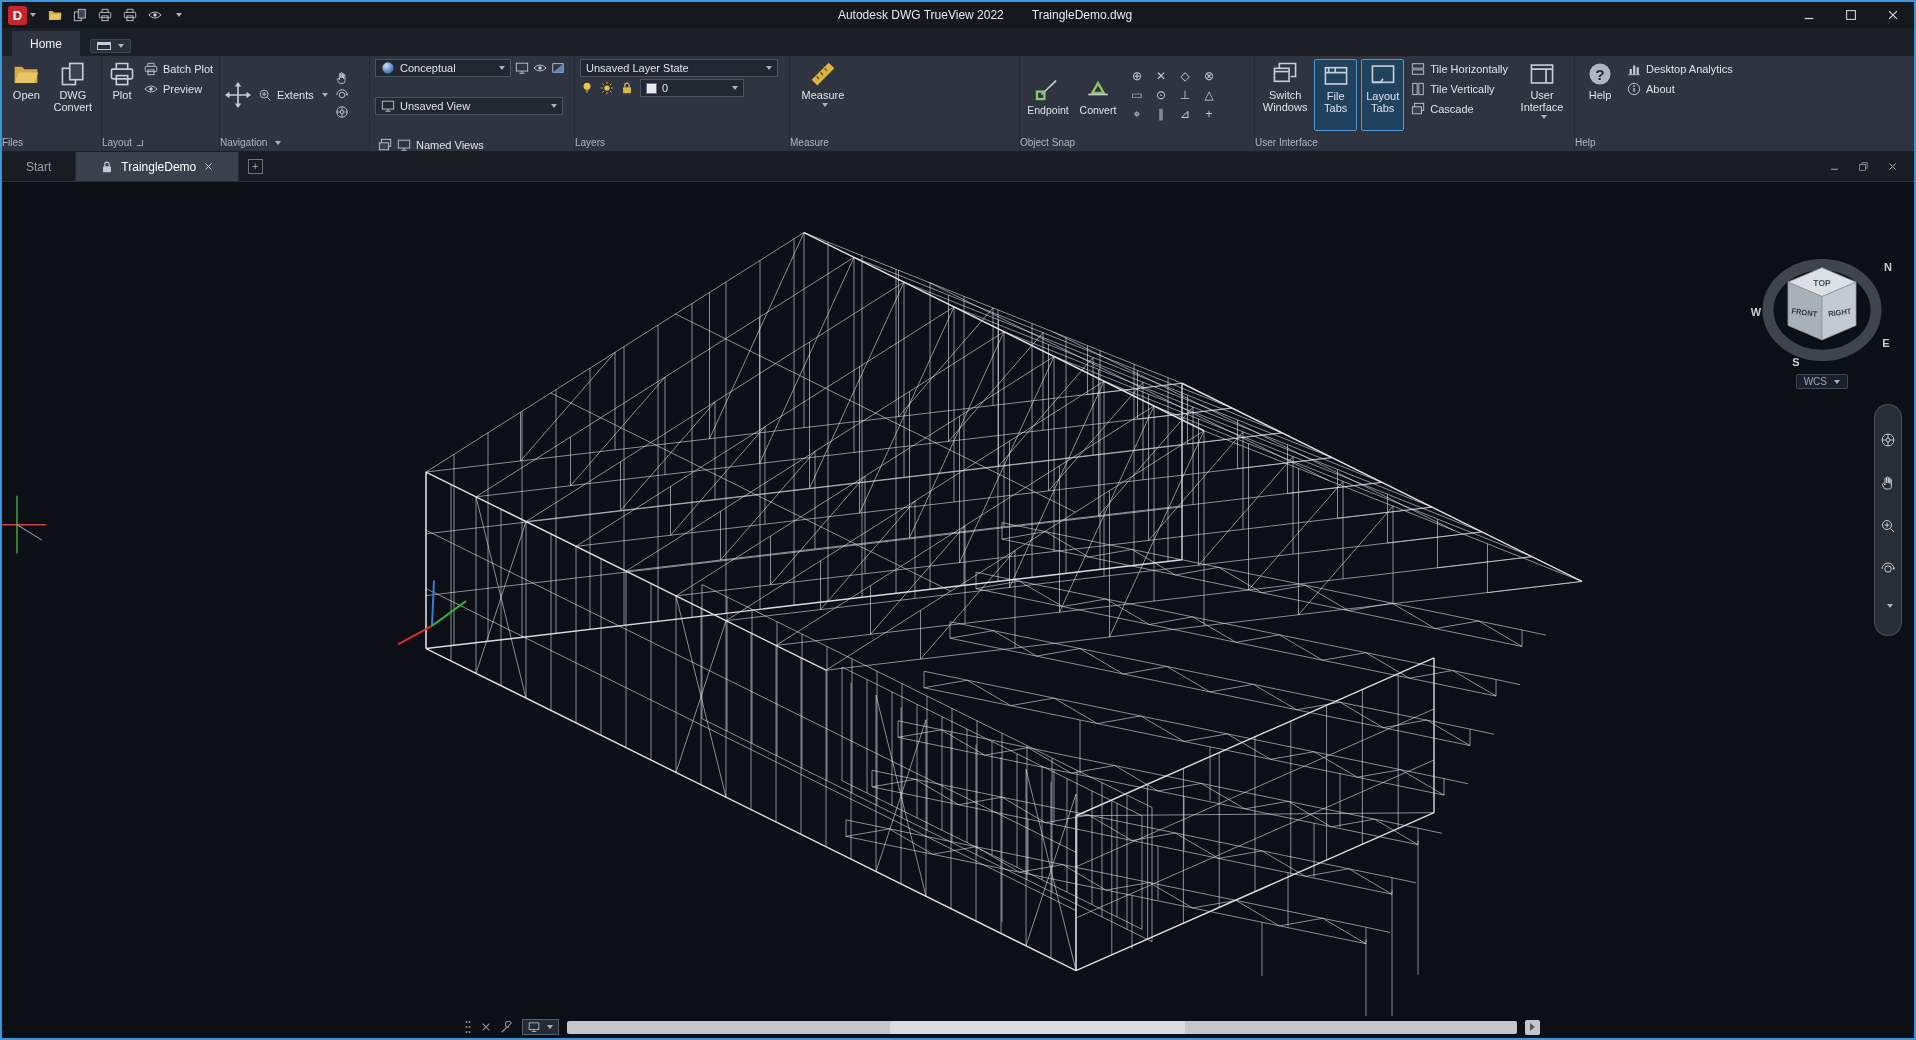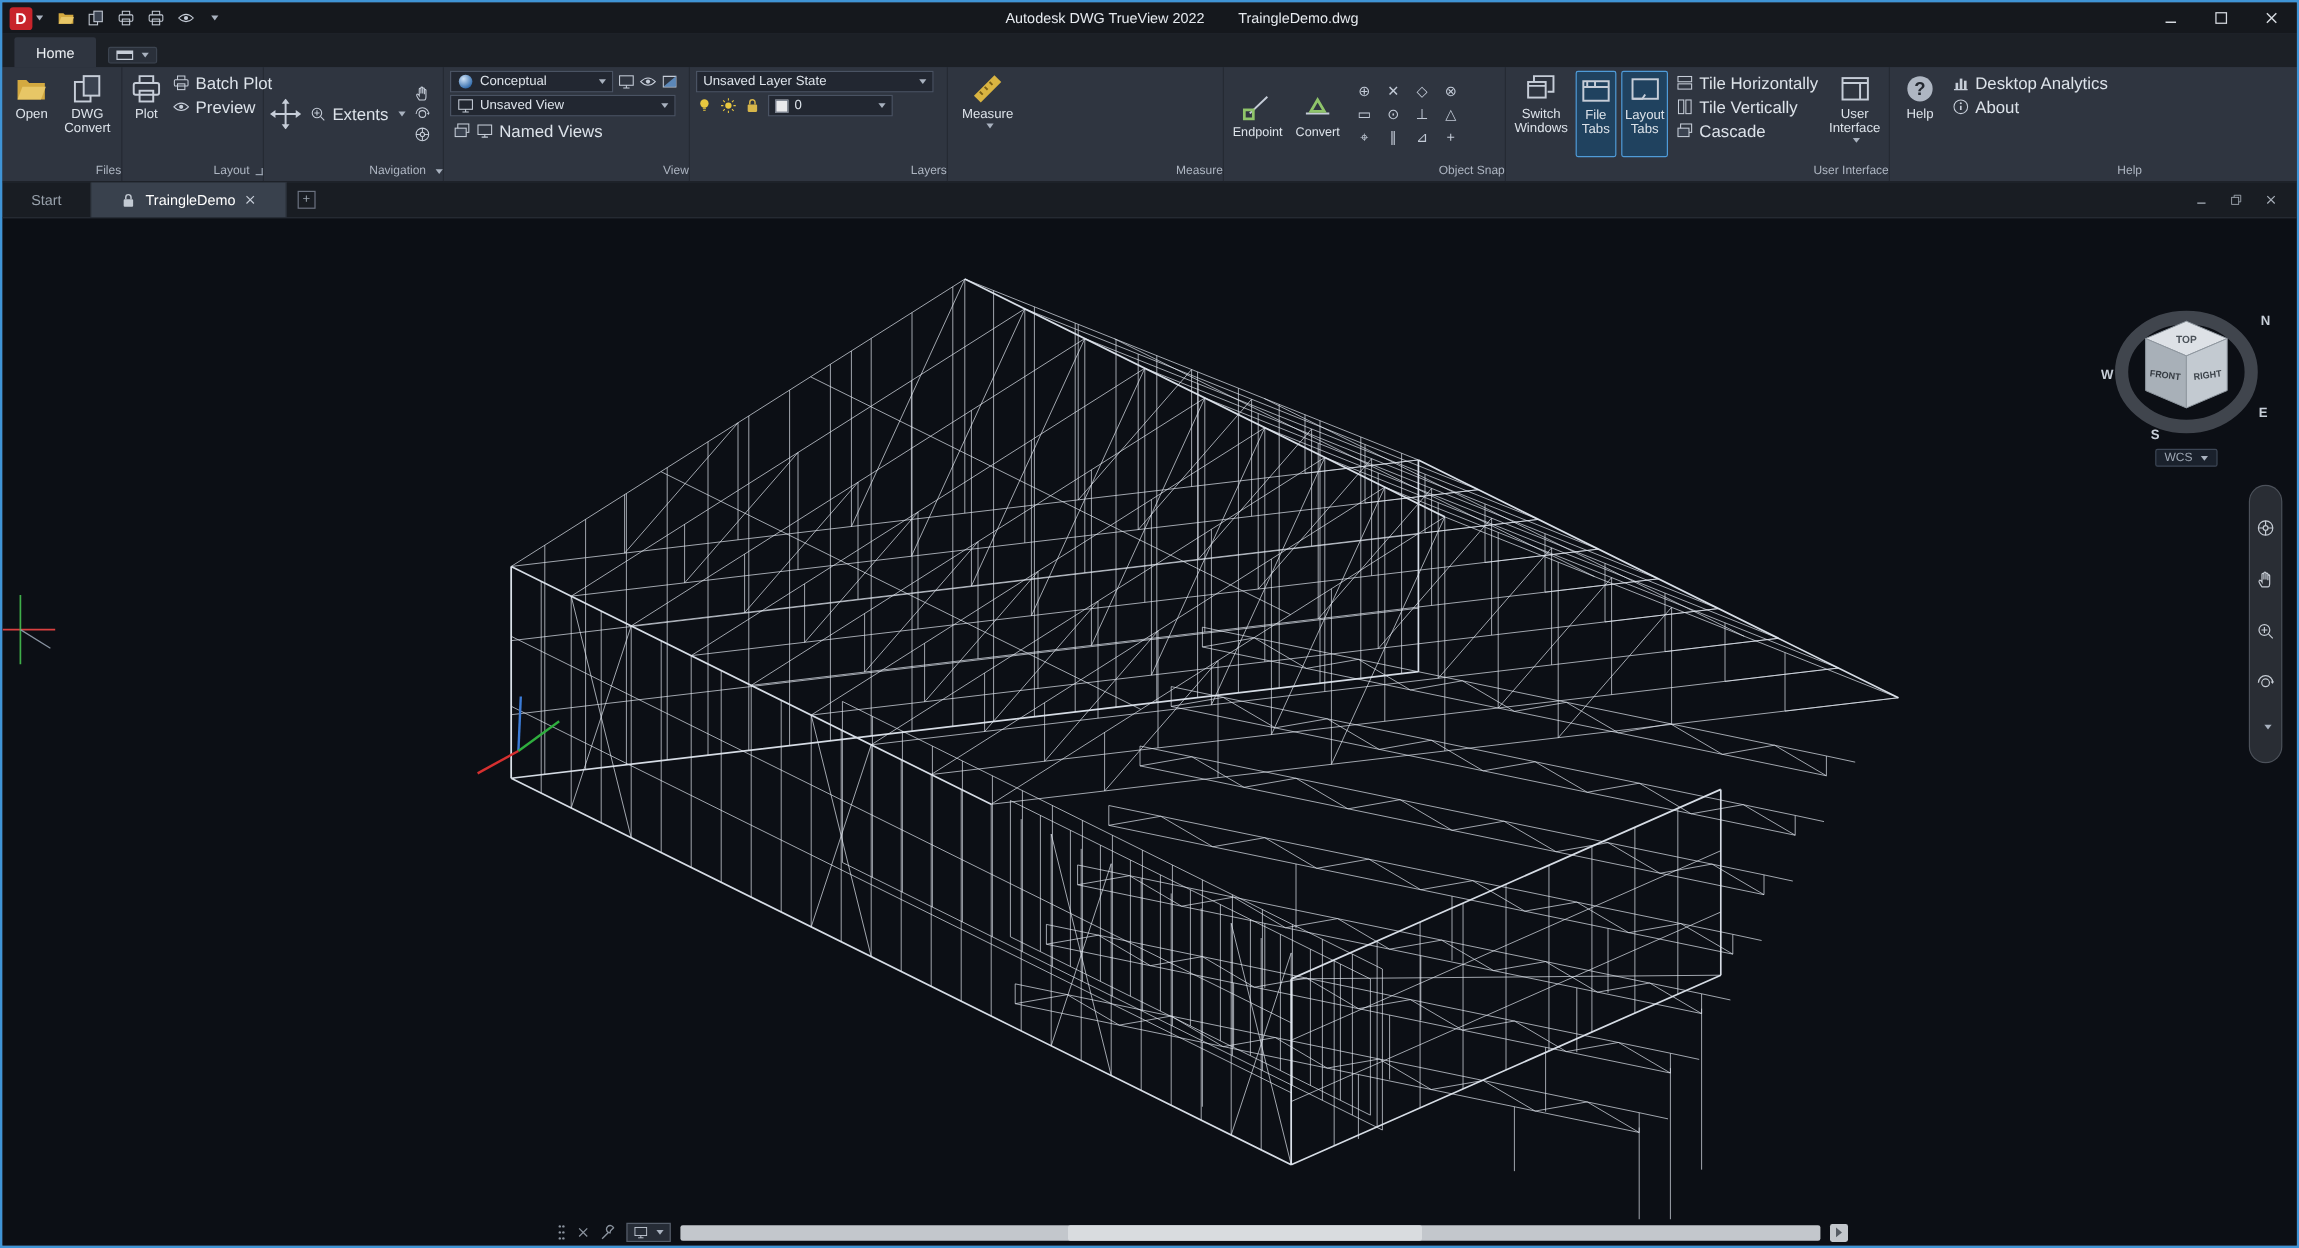--- a/index.html
+++ b/index.html
@@ -22,26 +22,26 @@
   
   .tabrow{height:28px;background:#1c2026;display:flex;align-items:flex-end;padding-left:10px;flex:0 0 auto;gap:10px}
   .rtab{padding:6px 18px 5px;font-size:12px;background:#2f3540;color:#eef1f5;border-radius:2px 2px 0 0}
   .ribbonbtn{display:flex;align-items:center;gap:4px;background:#2a303a;border:1px solid #3c4450;border-radius:2px;padding:2px 6px;margin-bottom:3px;color:#c6cdd8}
   .ribbonbtn .bar{width:14px;height:8px;border:1px solid #c6cdd8;border-top-width:3px}
 
   
   .ribbon{height:96px;background:#2f3540;display:flex;flex:0 0 auto;border-bottom:1px solid #1b1f25}
   .rgroup{display:flex;flex-direction:column;border-right:1px solid #252a33;flex:0 0 auto}
   .rbody{flex:1;display:flex;align-items:stretch;padding:3px 5px;gap:4px}
-  .gl{height:17px;display:flex;align-items:center;justify-content:flex-end;font-size:10px;color:#aeb6c2;gap:5px}
+  .gl{height:17px;display:flex;align-items:center;justify-content:flex-start;font-size:10px;color:#aeb6c2;gap:5px}
   .launch{width:6px;height:6px;border-right:1.5px solid #9aa3b0;border-bottom:1.5px solid #9aa3b0}
   .btn-lg{width:50px;display:flex;flex-direction:column;align-items:center;justify-content:flex-start;gap:2px;padding:2px 2px;font-size:11px;text-align:center;line-height:12px}
   .btn-md{width:46px;display:flex;flex-direction:column;align-items:center;justify-content:center;gap:3px;font-size:10.5px}
   .col{display:flex;flex-direction:column;justify-content:flex-start;gap:1px}
-  .btn-sm{display:flex;align-items:center;gap:5px;height:19px;font-size:14px;padding:0 3px;white-space:nowrap}
+  .btn-sm{display:flex;align-items:center;gap:5px;height:19px;font-size:11px;padding:0 3px;white-space:nowrap}
   .combo{display:flex;align-items:center;background:#222731;border:1px solid #4a5363;height:18px;padding:0 5px;gap:5px;font-size:11px;color:#dde3ea;white-space:nowrap}
   .combo .sp{flex:1}
   .sel{background:#20425f;border:1px solid #4f9bd8;border-radius:2px}
   .sgrid{display:grid;grid-template-columns:repeat(4,24px);grid-auto-rows:19px;align-items:center;justify-items:center;color:#c2cad6;font-size:12px}
   .swatch{width:11px;height:11px;background:#e9eaec;border:1px solid #6a7280;display:inline-block}
 
   
   .ftbar{height:30px;background:#191d23;display:flex;align-items:stretch;border-bottom:1px solid #2a2f37;flex:0 0 auto}
   .ftab{display:flex;align-items:center;padding:0 24px;font-size:12px;color:#98a1ab;border-right:1px solid #262b33;gap:7px}
   .ftab.active{background:#39414d;color:#fff;font-weight:normal}
@@ -378,21 +378,21 @@
         </div>
       </div>
       <div class="gl">
           <span>Navigation</span>
           <span class="car"></span>
         </div>
     </div>
 
     <div class="rgroup" style="width:205px">
       <div class="rbody">
-        <div class="col" style="flex:1;gap:2px">
+        <div class="col" style="flex:1;gap:20px">
           <div style="display:flex;gap:4px;align-items:center">
             <div class="combo" style="width:136px">
               <svg class="ic14">
                   <use href="#sy-sphere"></use>
                 </svg>
               <span>Conceptual</span>
                 <span class="sp"></span>
                 <span class="car"></span>
             </div>
             <svg class="ic14 ics">

